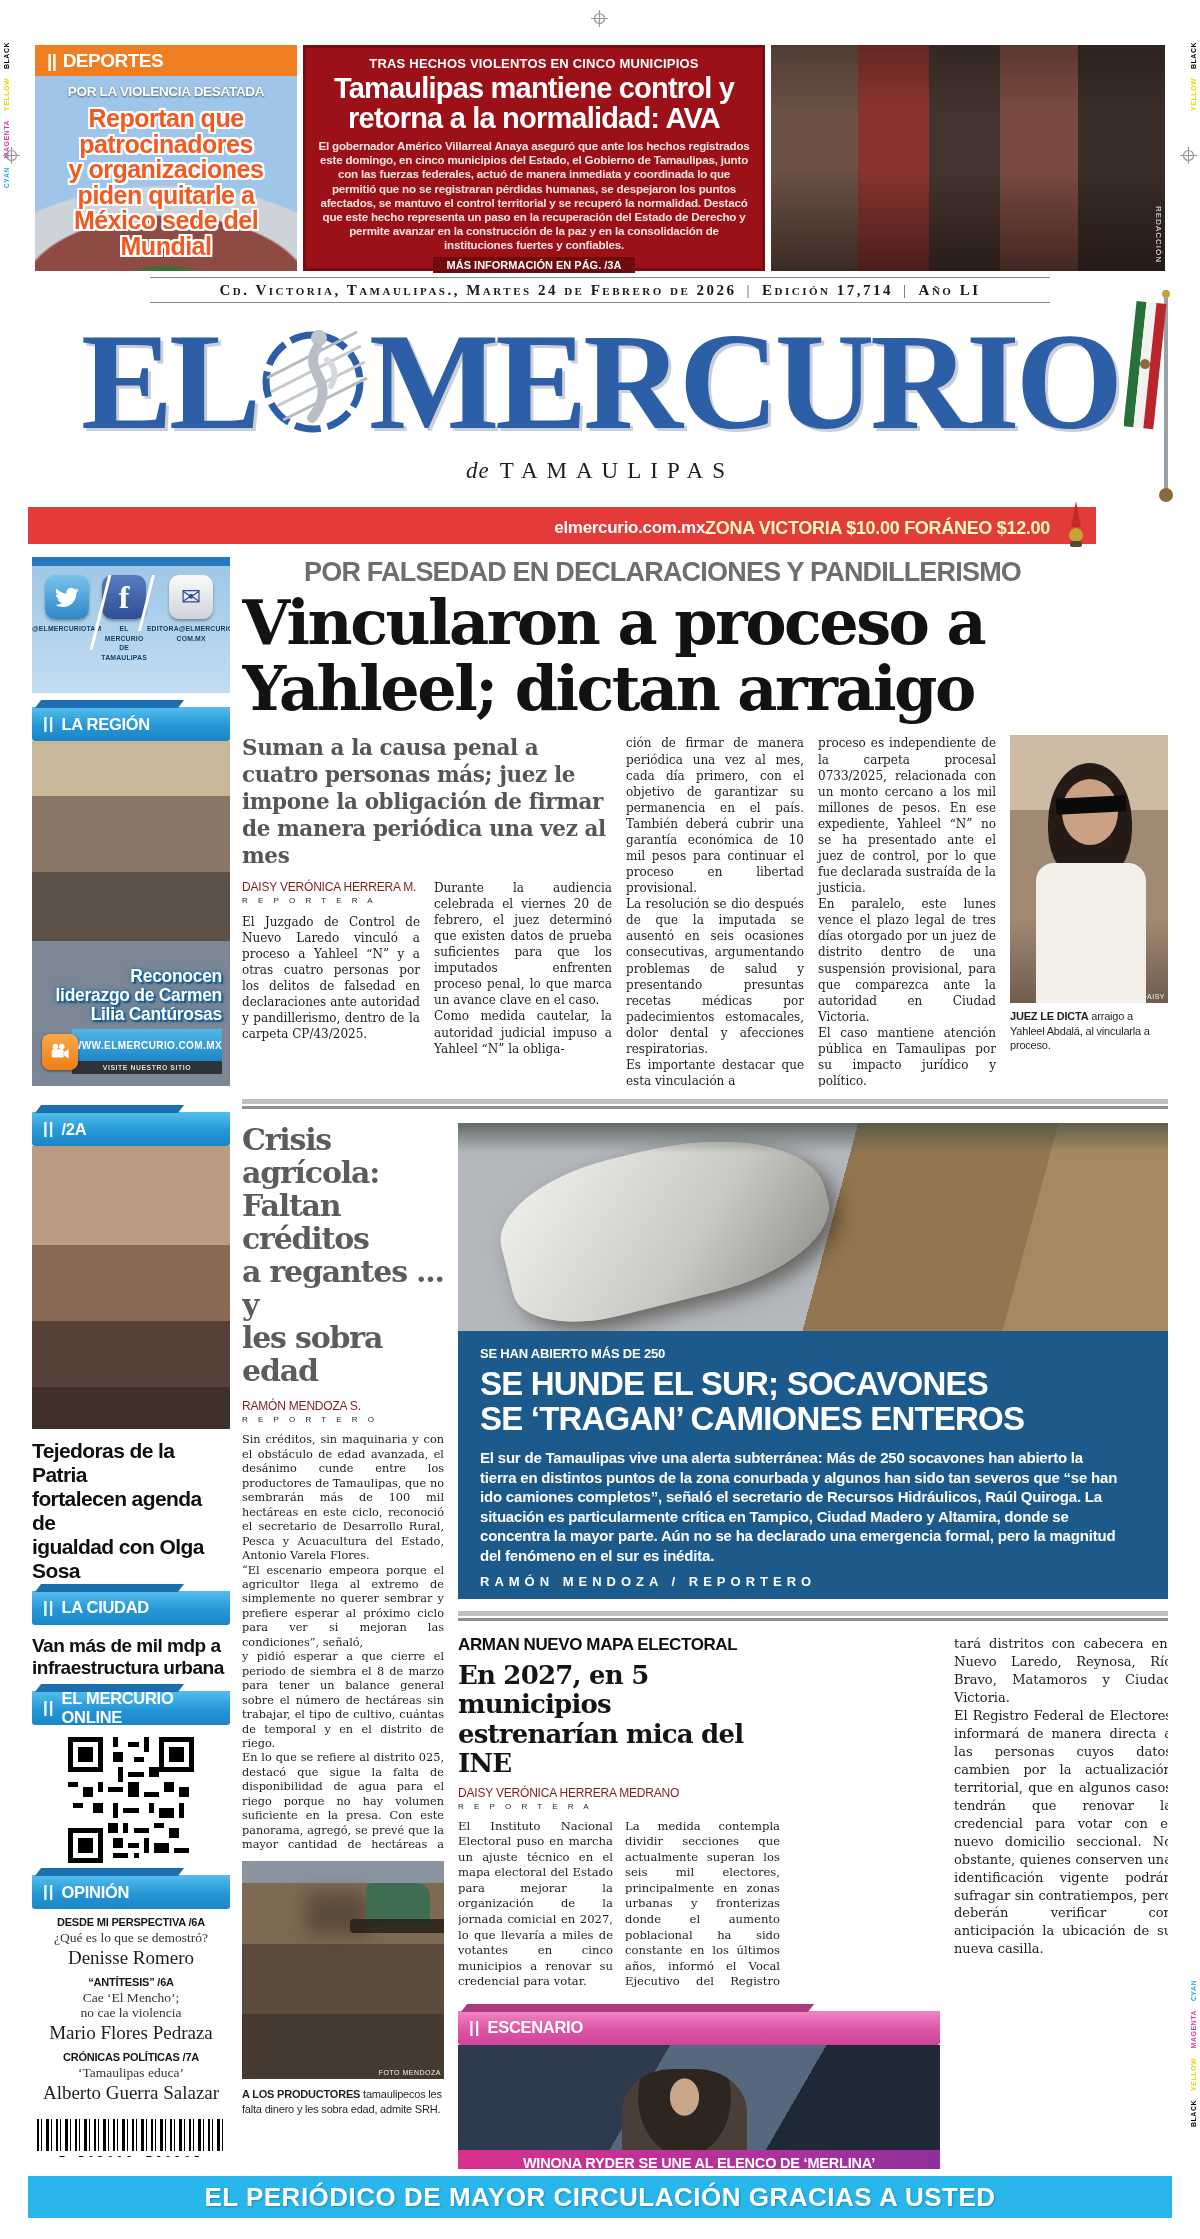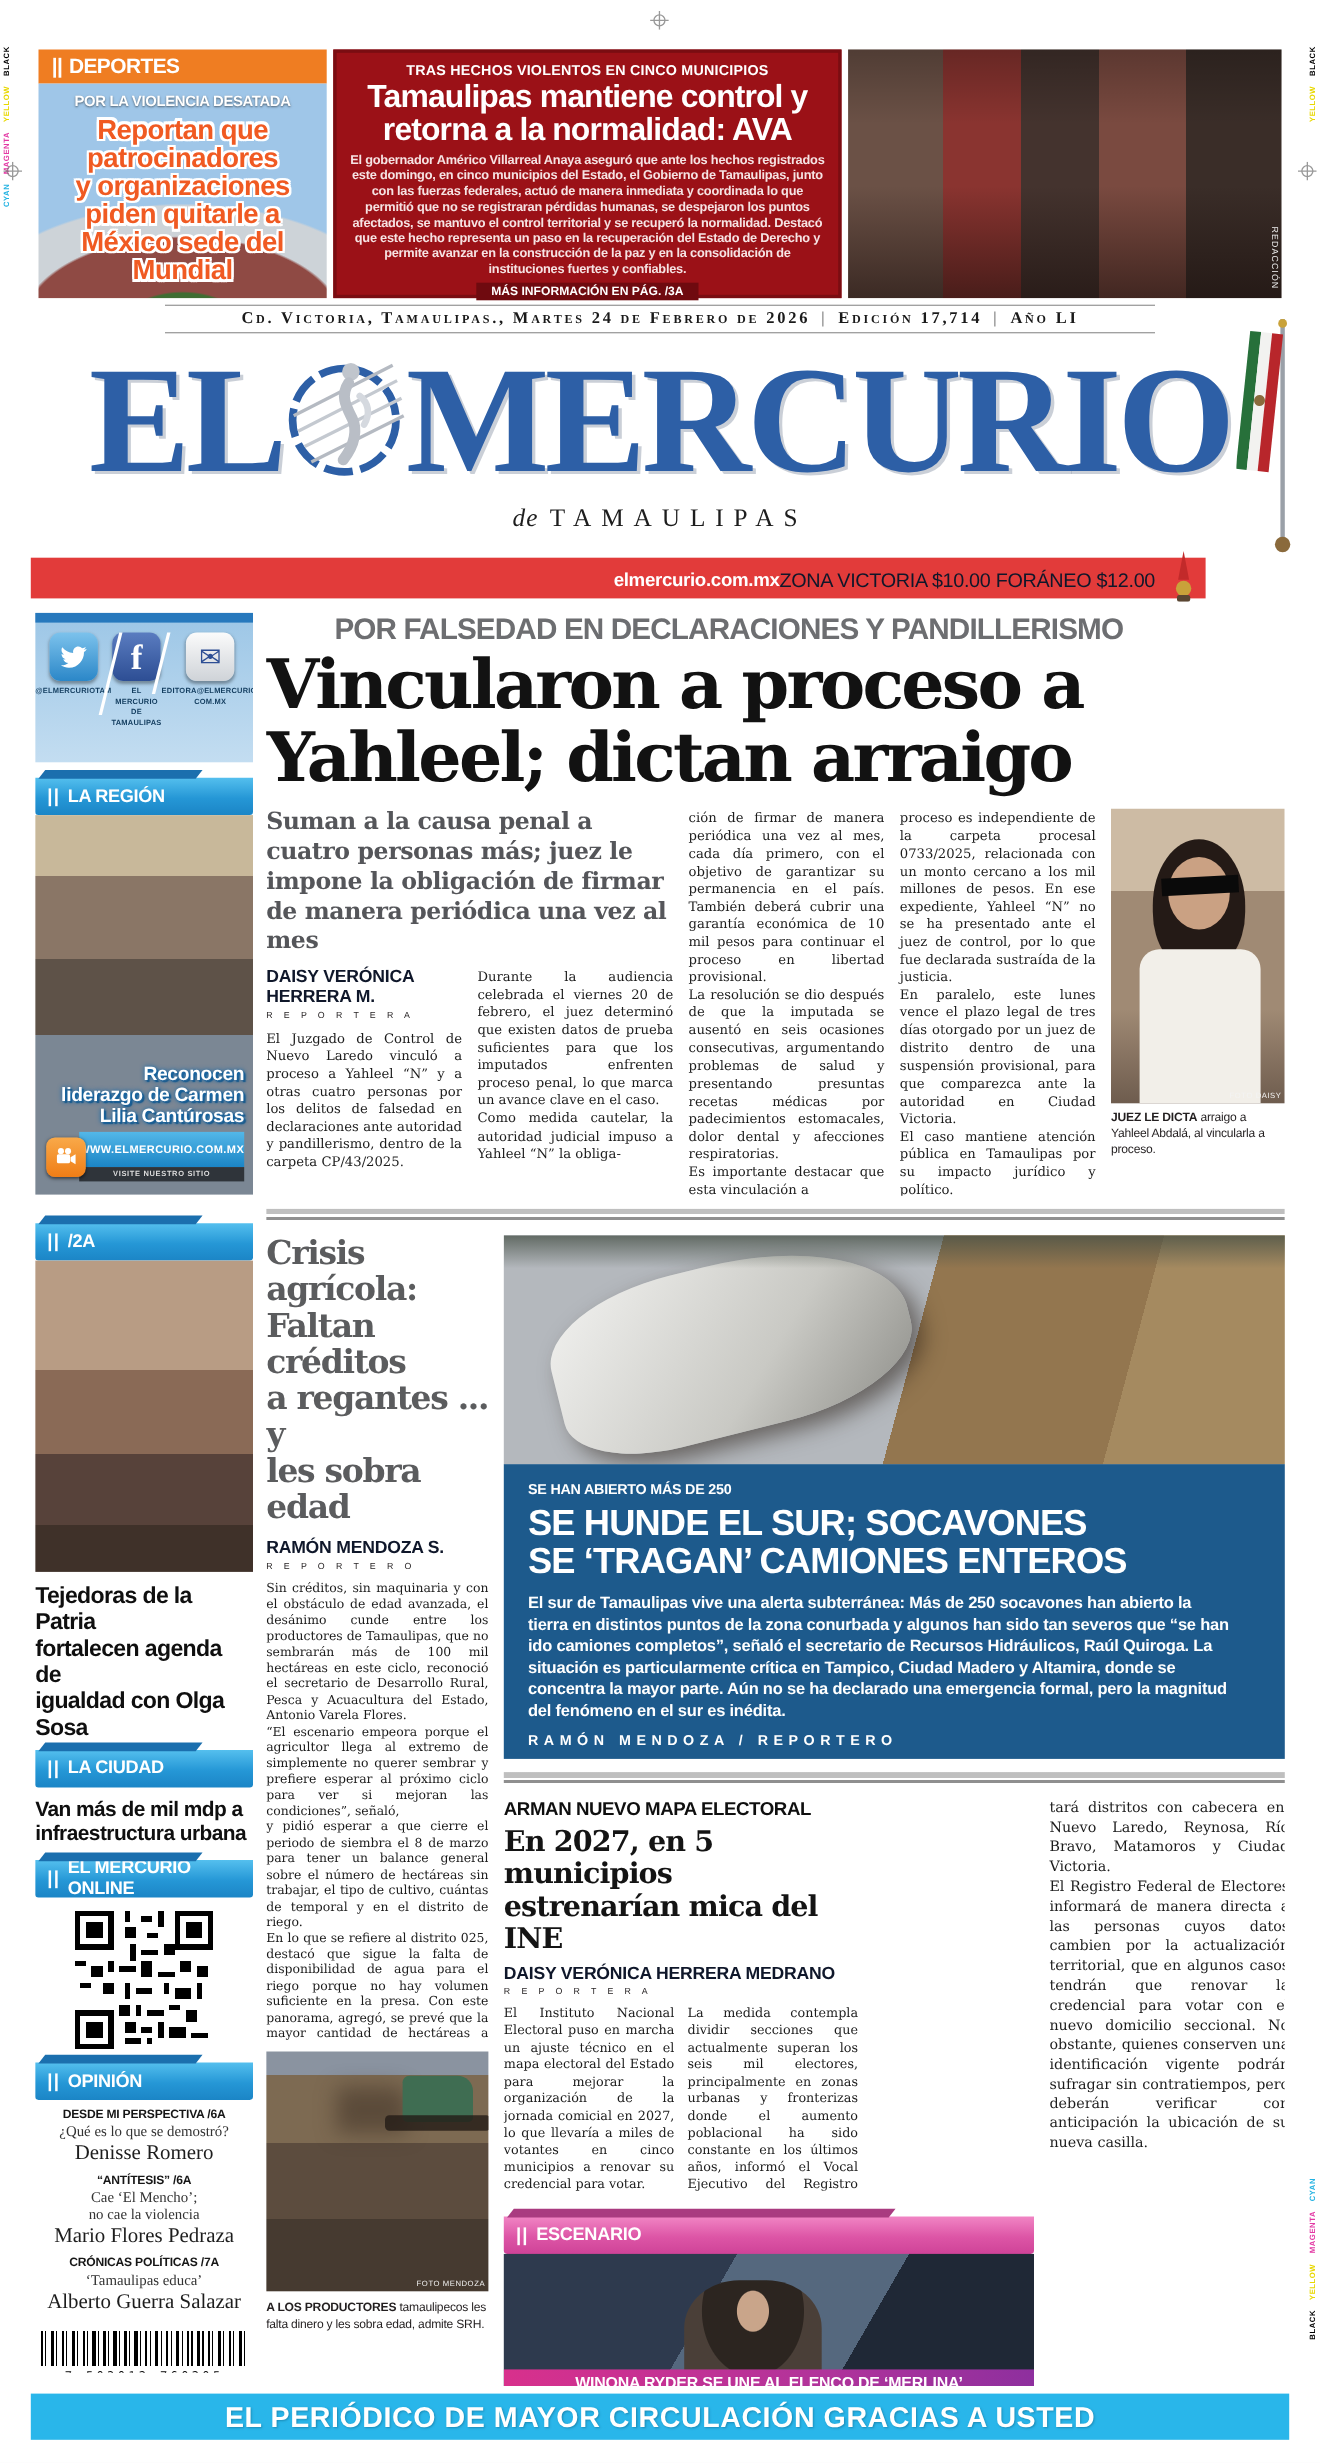--- a/index.html
+++ b/index.html
@@ -46,21 +46,21 @@
   .mast-line { display:flex; align-items:center; justify-content:center; gap:4px; height:152px; }
   .mast-word { font-family:"Liberation Serif", serif; font-weight:bold; font-size:138px; line-height:1; color:#2d5fa6; letter-spacing:-4px; text-shadow:3px 3px 0 rgba(15,35,75,.22); }
   .statue-logo { width:112px; height:148px; flex:none; margin:0 -4px; }
   .mast-tagline { margin-top:0px; font-family:"Liberation Serif", serif; font-size:23px; letter-spacing:9px; color:#1d1d1d; }
   .mast-tagline .de { font-style:italic; letter-spacing:1px; margin-right:10px; }
   .flag { position:absolute; right:-12px; top:-16px; }
 
   
   .pricebar { position:absolute; left:28px; top:507px; width:1068px; height:37px; background:#e23b3a; display:flex; align-items:center; justify-content:flex-end; padding:5px 46px 0 18px; }
   .pb-site { color:#fff; font-weight:bold; font-size:17px; letter-spacing:-.3px; }
-  .pb-price { color:#0f172a; font-weight:normal; font-size:18px; letter-spacing:-.3px; }
+  .pb-price { color:#fef9c3; font-weight:bold; font-size:18px; letter-spacing:-.3px; }
   .pb-ornament { position:absolute; right:12px; top:-6px; width:16px; height:46px; }
 
   
   .banner { position:relative; height:34px; background:linear-gradient(180deg,#54bfee 0%, #2597d6 55%, #1b85c6 100%); color:#fff; display:flex; align-items:center; gap:7px; padding-left:11px; font-size:16.5px; font-weight:bold; letter-spacing:-.3px; border-radius:0 0 3px 3px; }
   .banner::before { content:""; position:absolute; top:-7px; left:6px; width:72%; height:8px; background:#1b6fae; transform:skewX(-38deg); }
   .banner .pipes { font-size:17px; letter-spacing:1px; }
   .banner.pink { background:linear-gradient(180deg,#f185c4 0%, #dd55a6 55%, #cf4398 100%); }
   .banner.pink::before { background:#a93b80; }
 
   
@@ -102,21 +102,21 @@
   .bars { height:34px; background:repeating-linear-gradient(90deg,#000 0 2px,#fff 2px 4px,#000 4px 5px,#fff 5px 9px,#000 9px 12px,#fff 12px 14px,#000 14px 15px,#fff 15px 19px); border:1px solid #fff; }
   .digits { text-align:center; font-family:"DejaVu Sans Mono", monospace; font-size:11px; letter-spacing:3px; color:#000; margin-top:2px; }
 
   
   .main { position:absolute; left:242px; top:557px; width:926px; height:1612px; overflow:hidden; }
   .lead-kicker { margin-left:62px; font-size:27px; font-weight:bold; color:#6d6e71; letter-spacing:-.8px; }
   .lead-headline { font-family:"DejaVu Serif", serif; font-size:62px; color:#121212; line-height:1.06; letter-spacing:-2.5px; white-space:pre-line; margin-top:2px; }
 
   .lead-grid { display:grid; grid-template-columns:1fr 1fr 1fr 1fr 158px; grid-template-rows:auto 1fr; column-gap:14px; margin-top:14px; height:352px; overflow:hidden; }
   .deck { grid-column:1/3; grid-row:1; font-family:"DejaVu Serif", serif; font-size:21.5px; font-weight:bold; color:#55565a; line-height:1.25; letter-spacing:-.4px; padding-bottom:10px; }
-  .byline-name { font-size:16px; font-weight:bold; color:#0f172a; letter-spacing:-.2px; }
+  .byline-name { font-size:12px; font-weight:normal; color:#7f1d1d; letter-spacing:-.2px; }
   .byline-role { font-size:8px; letter-spacing:4px; color:#231f20; margin-top:2px; }
   .body-text { font-family:"DejaVu Serif", serif; font-size:12px; line-height:1.34; text-align:justify; color:#1c1c1c; white-space:pre-line; }
   .lead-c1 { grid-column:1; grid-row:2; }
   .lead-c1 .body-text { margin-top:9px; }
   .lead-c2 { grid-column:2; grid-row:2; }
   .lead-c3 { grid-column:3; grid-row:1/3; }
   .lead-c4 { grid-column:4; grid-row:1/3; }
   .lead-photo { grid-column:5; grid-row:1/3; display:flex; flex-direction:column; }
   .photo-yahleel { height:268px; position:relative; overflow:hidden; background:linear-gradient(180deg,#cdbba4 0 28%, #a08a74 28% 68%, #6e5c4e); }
   .py-hair { position:absolute; left:38px; top:28px; width:84px; height:120px; border-radius:50% 50% 45% 45%; background:#241a16; }

